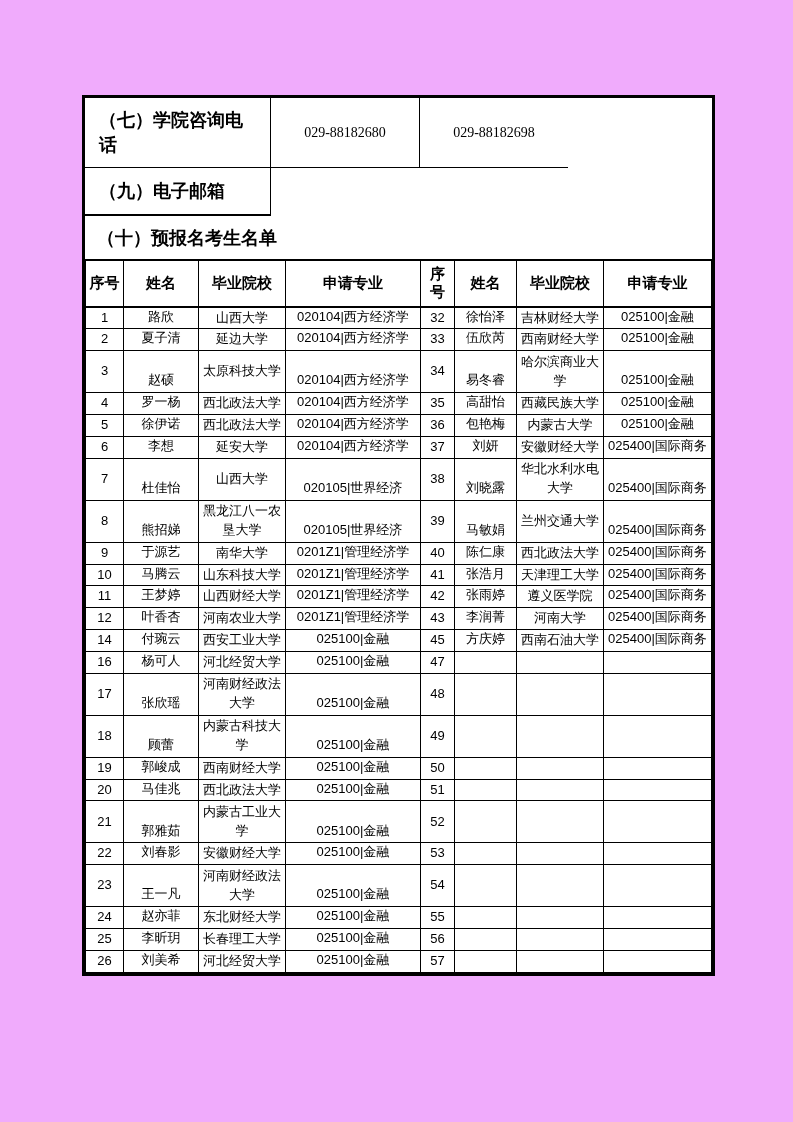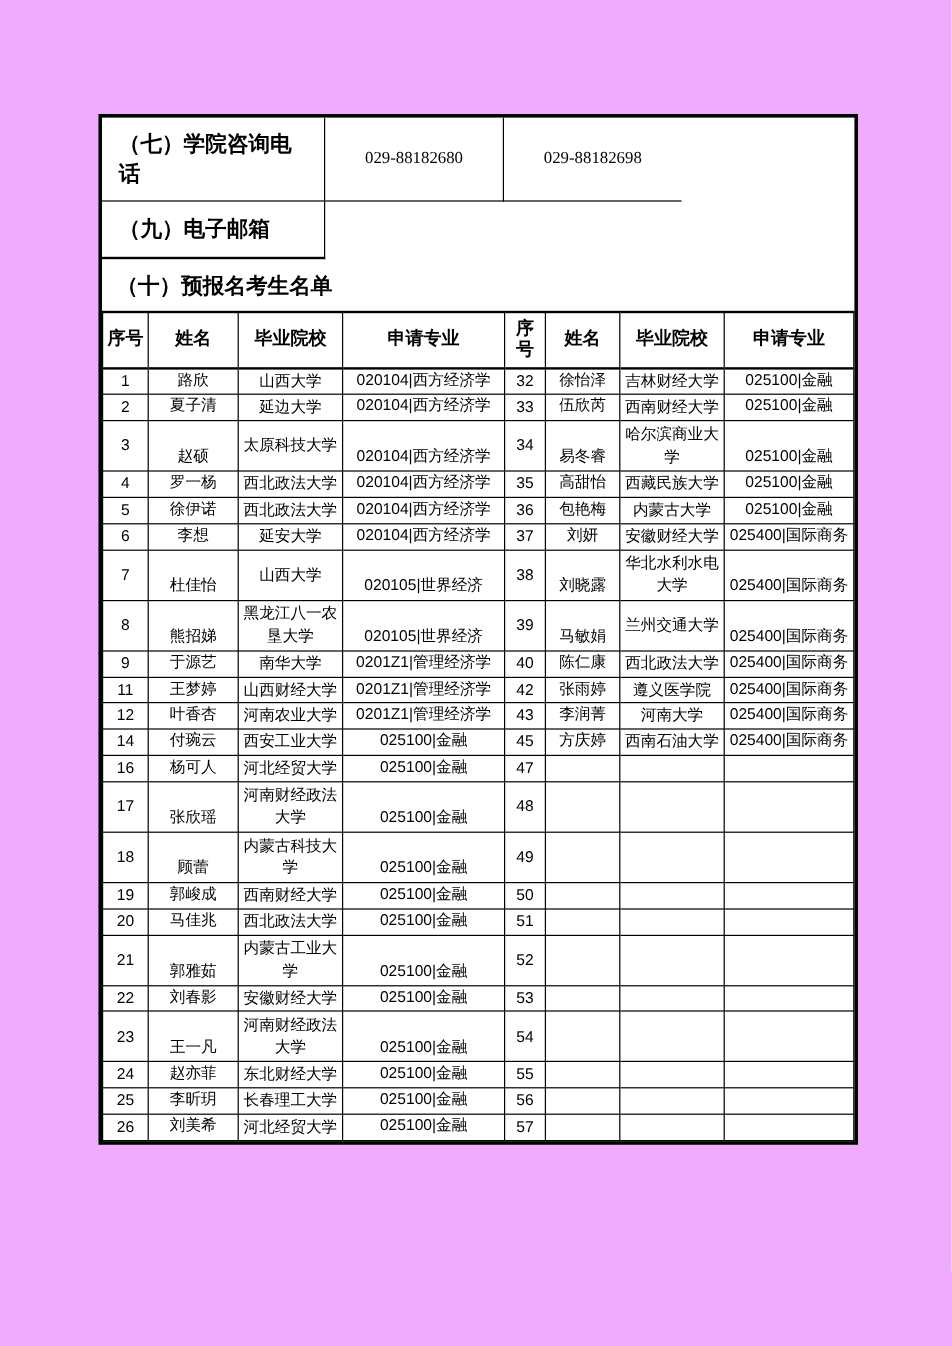--- a/index.html
+++ b/index.html
@@ -190,20 +190,30 @@
             <td class="seq">9</td>
             <td class="name">于源艺</td>
             <td class="school">南华大学</td>
             <td class="major">0201Z1|管理经济学</td>
             <td class="seq">40</td>
             <td class="name">陈仁康</td>
             <td class="school">西北政法大学</td>
             <td class="major">025400|国际商务</td>
           </tr>
           <tr>
+            <td class="seq">10</td>
+            <td class="name">马腾云</td>
+            <td class="school">山东科技大学</td>
+            <td class="major">0201Z1|管理经济学</td>
+            <td class="seq">41</td>
+            <td class="name">张浩月</td>
+            <td class="school">天津理工大学</td>
+            <td class="major">025400|国际商务</td>
+          </tr>
+          <tr>
             <td class="seq">11</td>
             <td class="name">王梦婷</td>
             <td class="school">山西财经大学</td>
             <td class="major">0201Z1|管理经济学</td>
             <td class="seq">42</td>
             <td class="name">张雨婷</td>
             <td class="school">遵义医学院</td>
             <td class="major">025400|国际商务</td>
           </tr>
           <tr>

